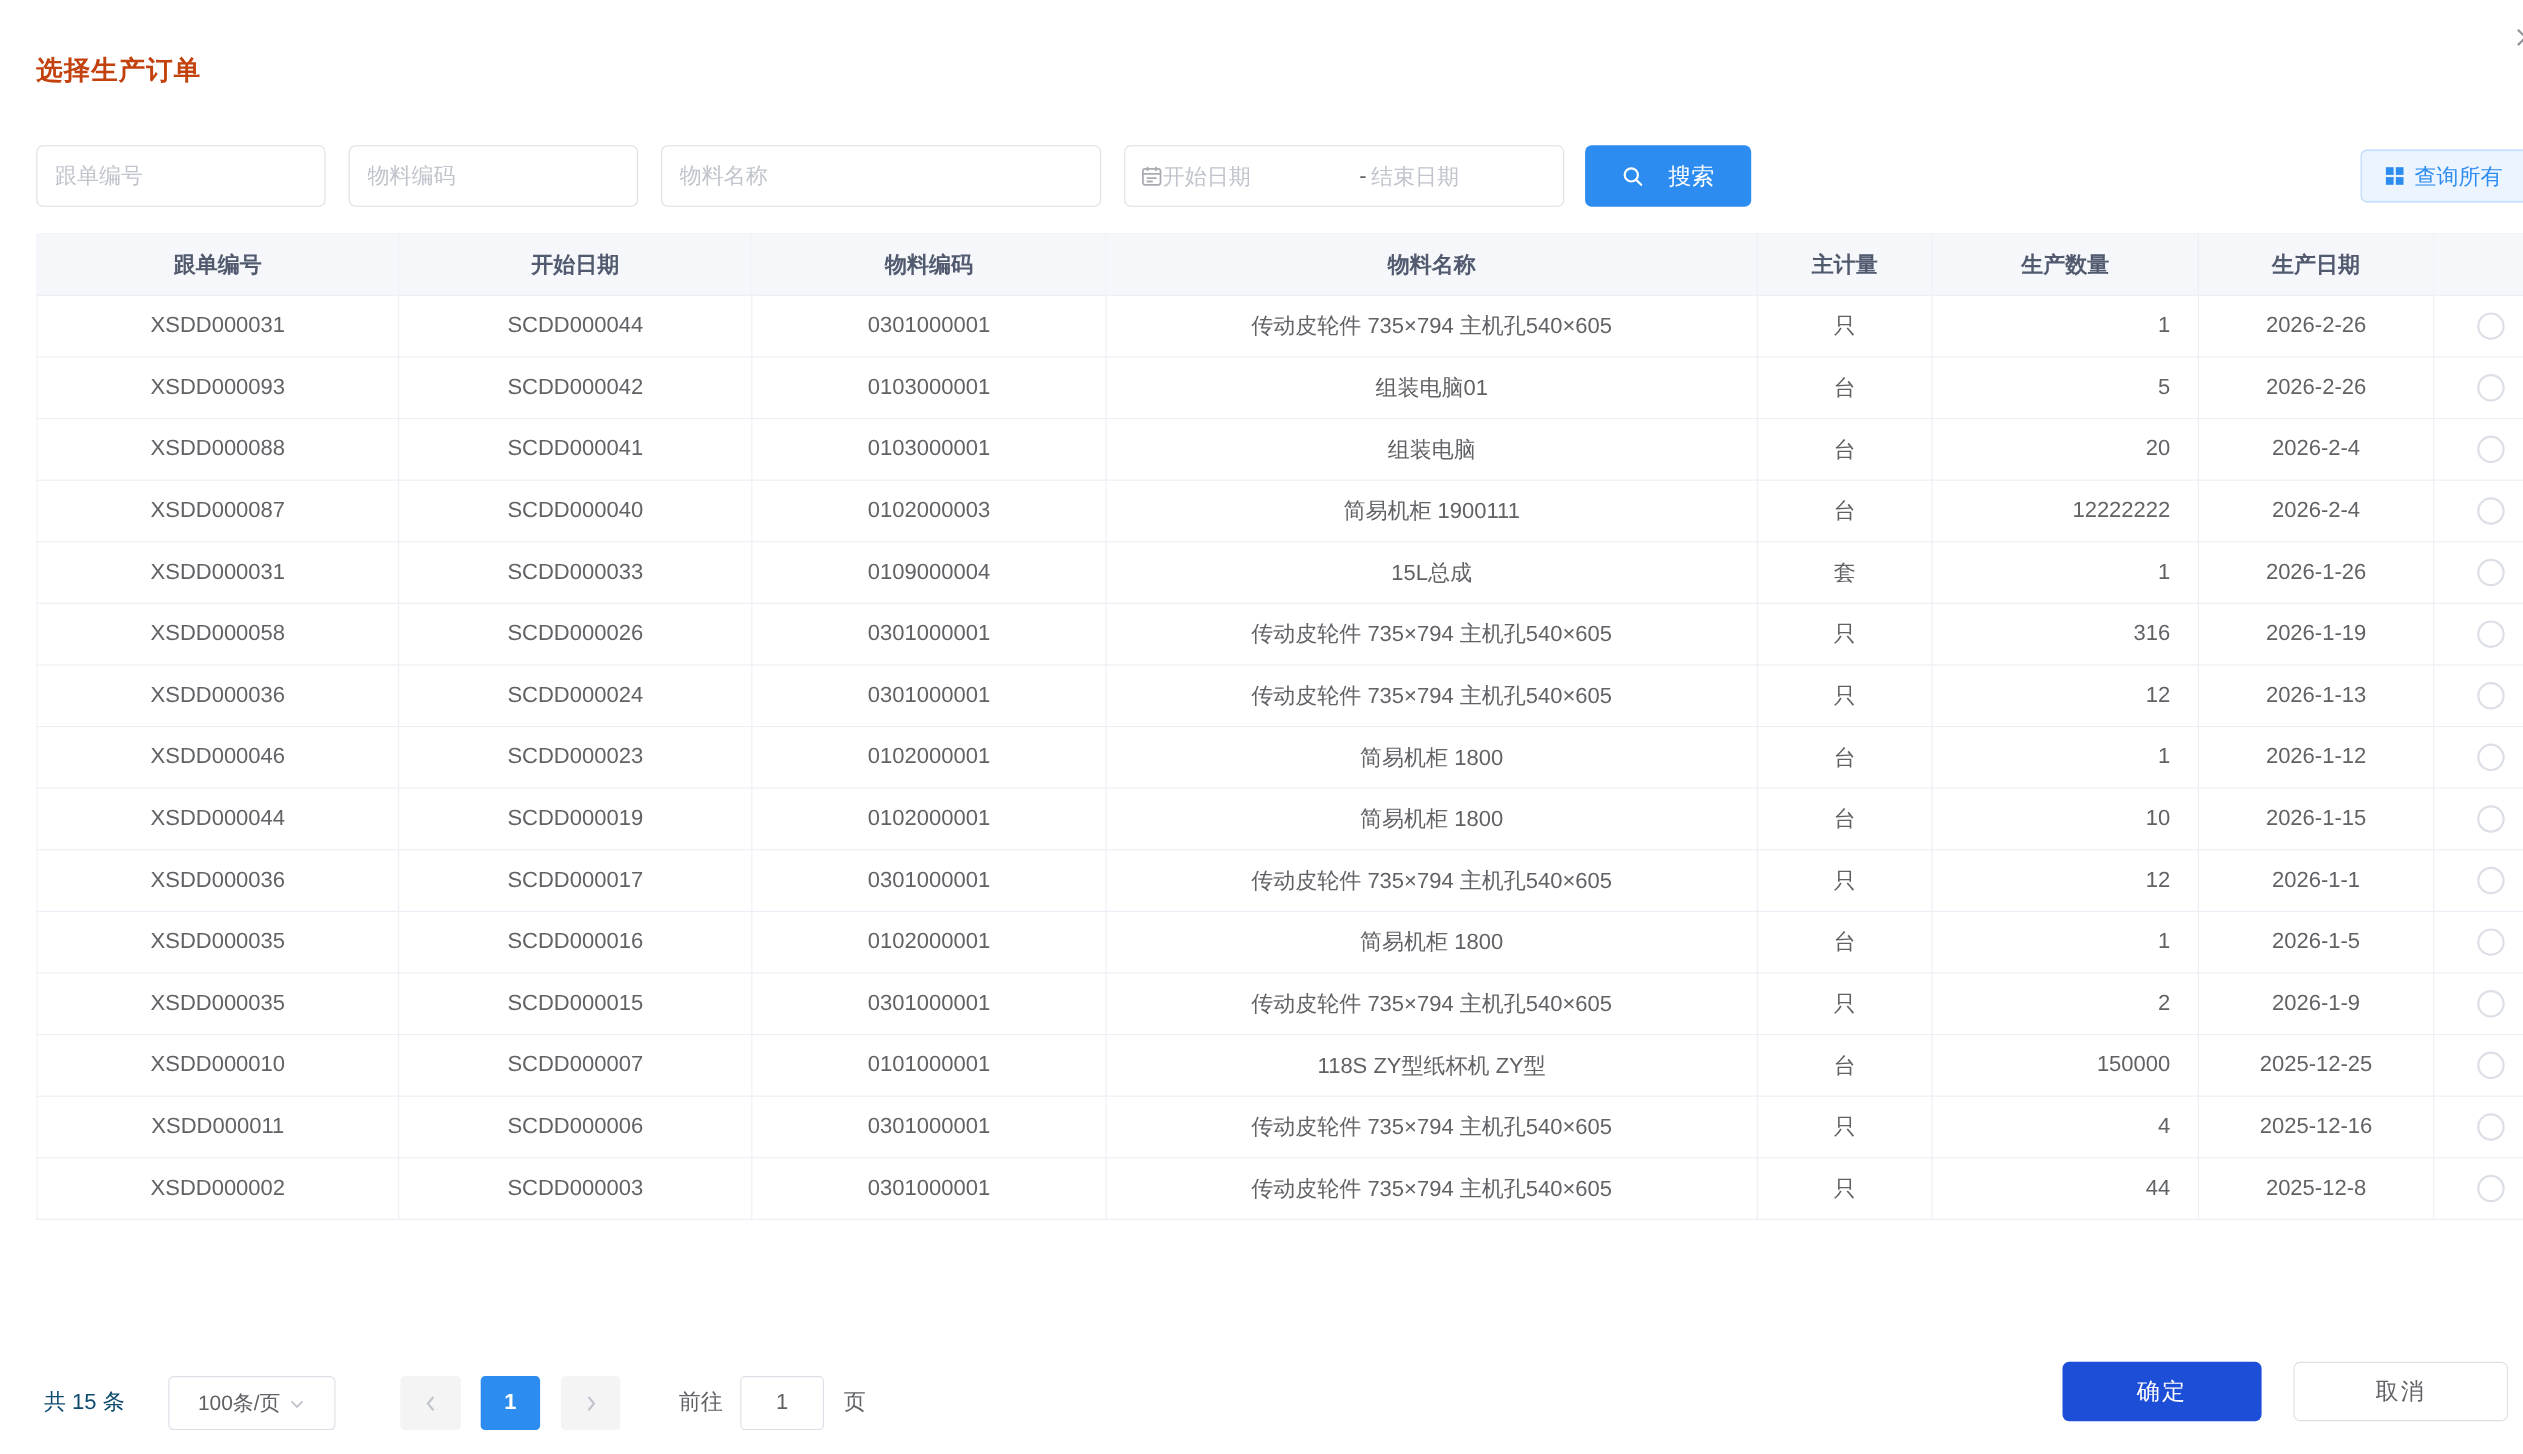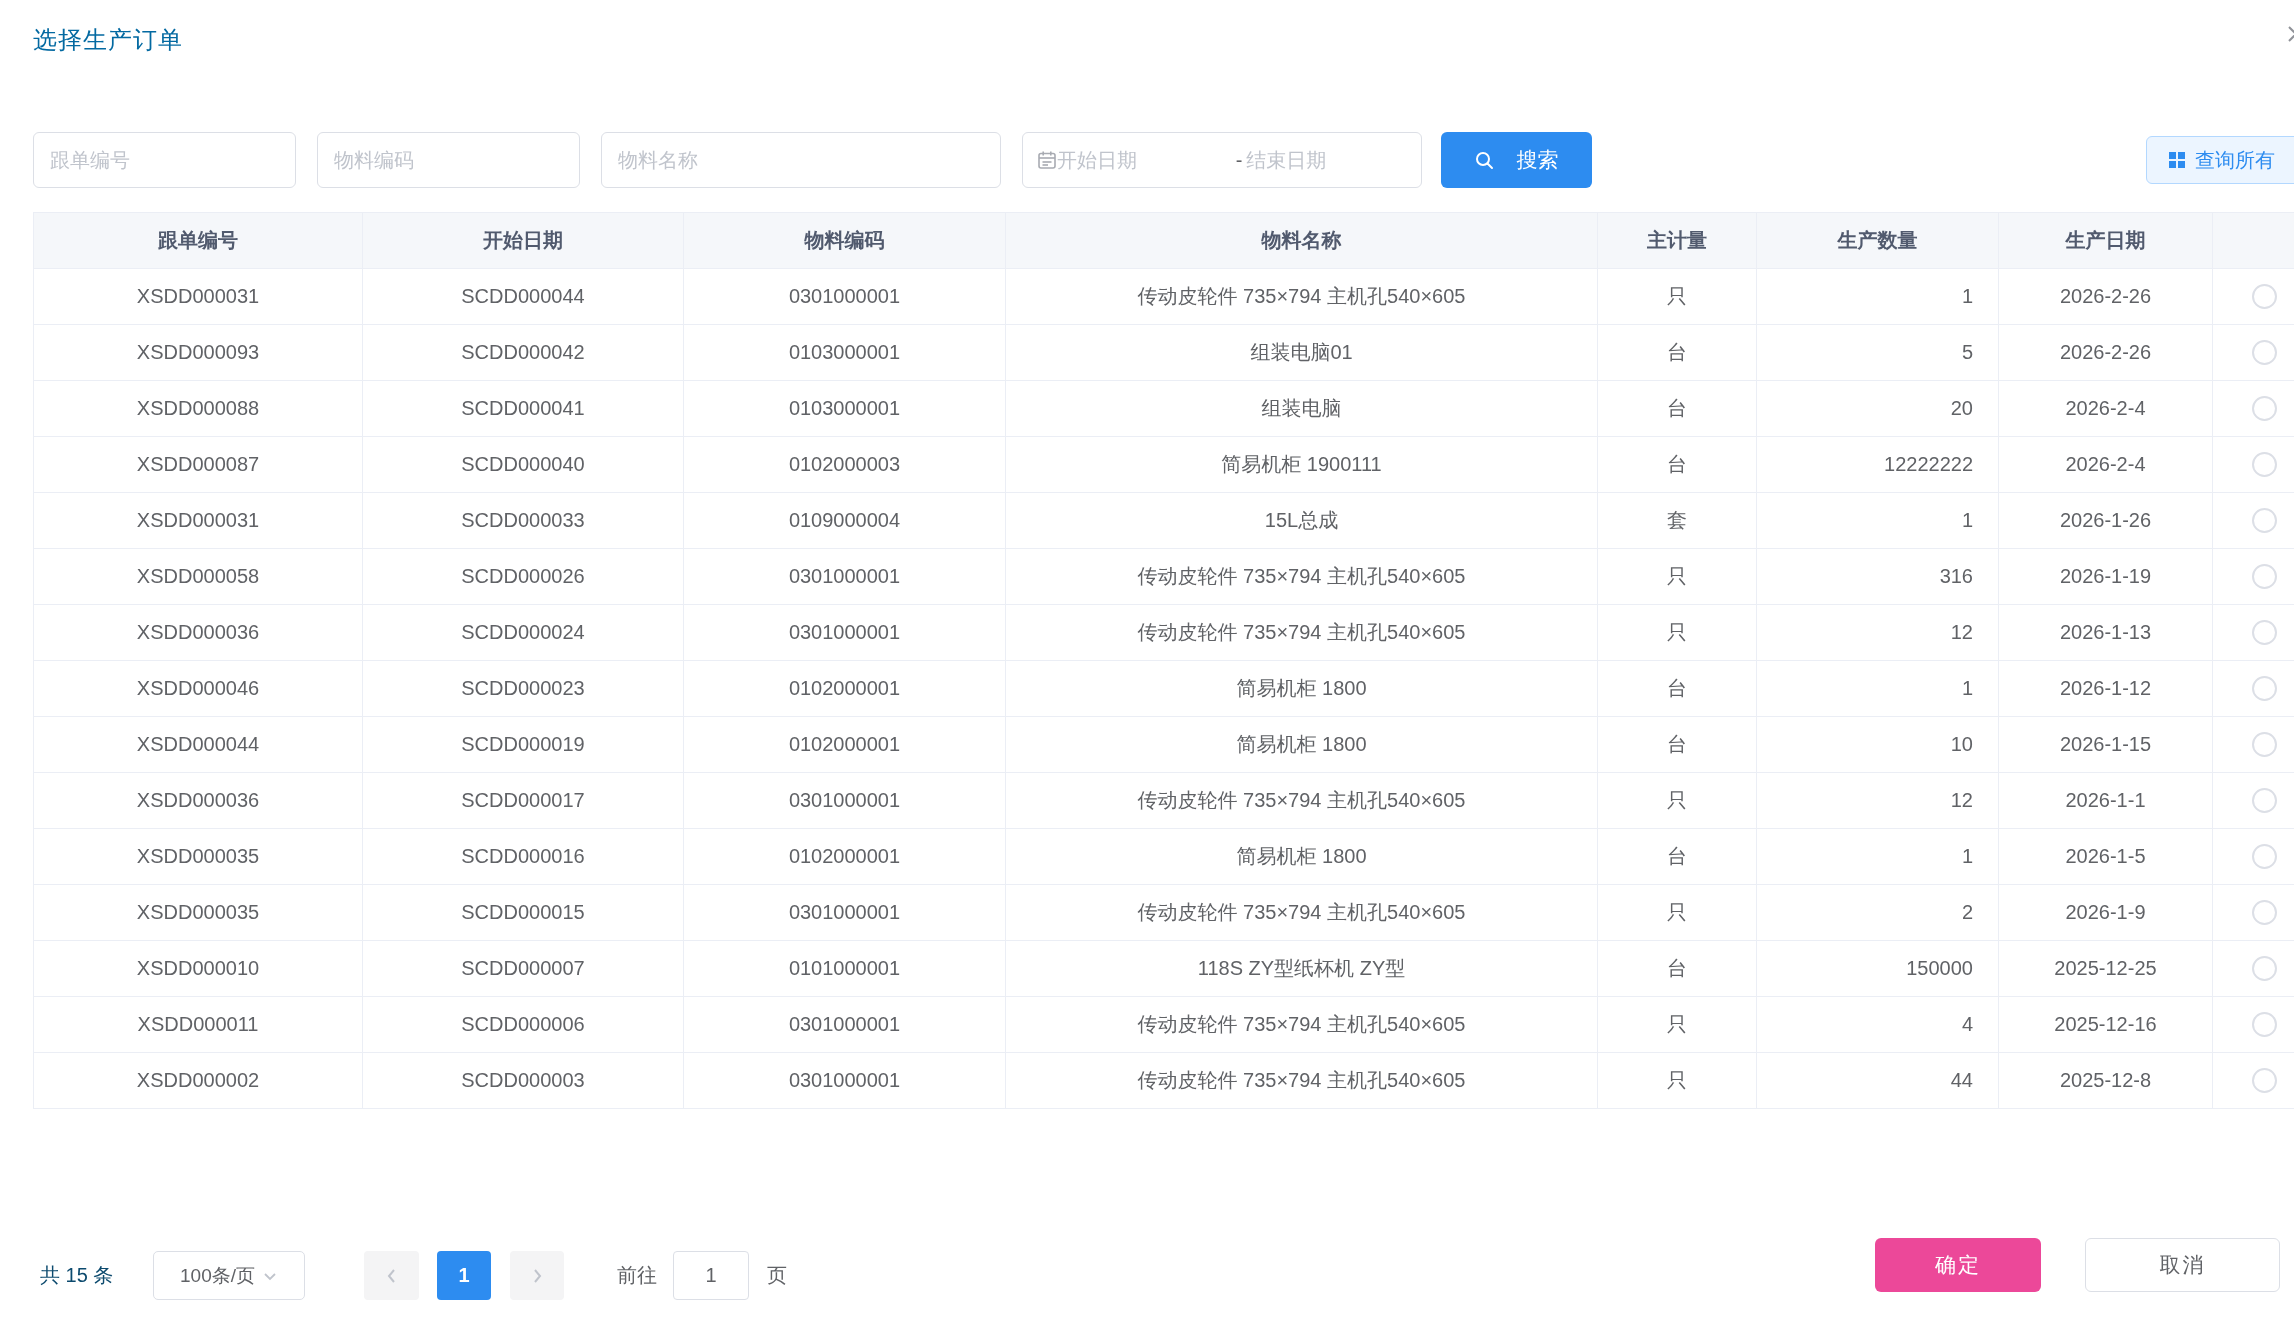--- a/index.html
+++ b/index.html
@@ -1,21 +1,21 @@
 <!DOCTYPE html>
 <html><head>
 <meta charset="utf-8">
 <style>
   * { margin:0; padding:0; box-sizing:border-box; }
   html,body { width:2294px; height:1322px; background:#fff; overflow:hidden;
               font-family:"Liberation Sans","DejaVu Sans",sans-serif; }
   body { position:relative; }
 
-  .dialog-title { position:absolute; left:33px; top:24px; font-size:24px;
-                  color:#0369a1; font-weight:400; letter-spacing:1px; }
+  .dialog-title { position:absolute; left:33px; top:48px; font-size:24px;
+                  color:#c2410c; font-weight:700; letter-spacing:1px; }
 
   .close-btn { position:absolute; left:2284px; top:22px; width:24px; height:24px;
                color:#909399; cursor:pointer; }
 
   
   .filter-input { position:absolute; top:132px; height:56px; border:1px solid #dcdfe6;
                   border-radius:6px; font-size:20px; color:#606266; padding:0 16px;
                   outline:none; background:#fff;
                   font-family:"Liberation Sans","DejaVu Sans",sans-serif; }
   .filter-input::placeholder { color:#c0c4cc; }
@@ -74,22 +74,22 @@
   .pager .goto-label { position:absolute; left:617px; line-height:49px; font-size:20px;
                        color:#606266; }
   .goto-input { position:absolute; left:673px; top:0; width:76px; height:49px;
                 border:1px solid #dcdfe6; border-radius:4px; text-align:center;
                 font-size:20px; color:#606266; outline:none;
                 font-family:"Liberation Sans","DejaVu Sans",sans-serif; }
   .pager .page-label { position:absolute; left:767px; line-height:49px; font-size:20px;
                        color:#606266; }
 
   
-  .confirm-btn { position:absolute; left:1875px; top:1238px; width:166px; height:54px;
-                 background:#ec4899; border:none; border-radius:6px; color:#fff;
+  .confirm-btn { position:absolute; left:1875px; top:1238px; width:181px; height:54px;
+                 background:#1d4ed8; border:none; border-radius:6px; color:#fff;
                  font-size:21px; letter-spacing:2px; cursor:not-allowed;
                  font-family:"Liberation Sans","DejaVu Sans",sans-serif; }
   .cancel-btn { position:absolute; left:2085px; top:1238px; width:195px; height:54px;
                 background:#fff; border:1px solid #dcdfe6; border-radius:6px;
                 color:#606266; font-size:21px; letter-spacing:2px; cursor:pointer;
                 font-family:"Liberation Sans","DejaVu Sans",sans-serif; }
 </style>
 </head>
 <body>
 

